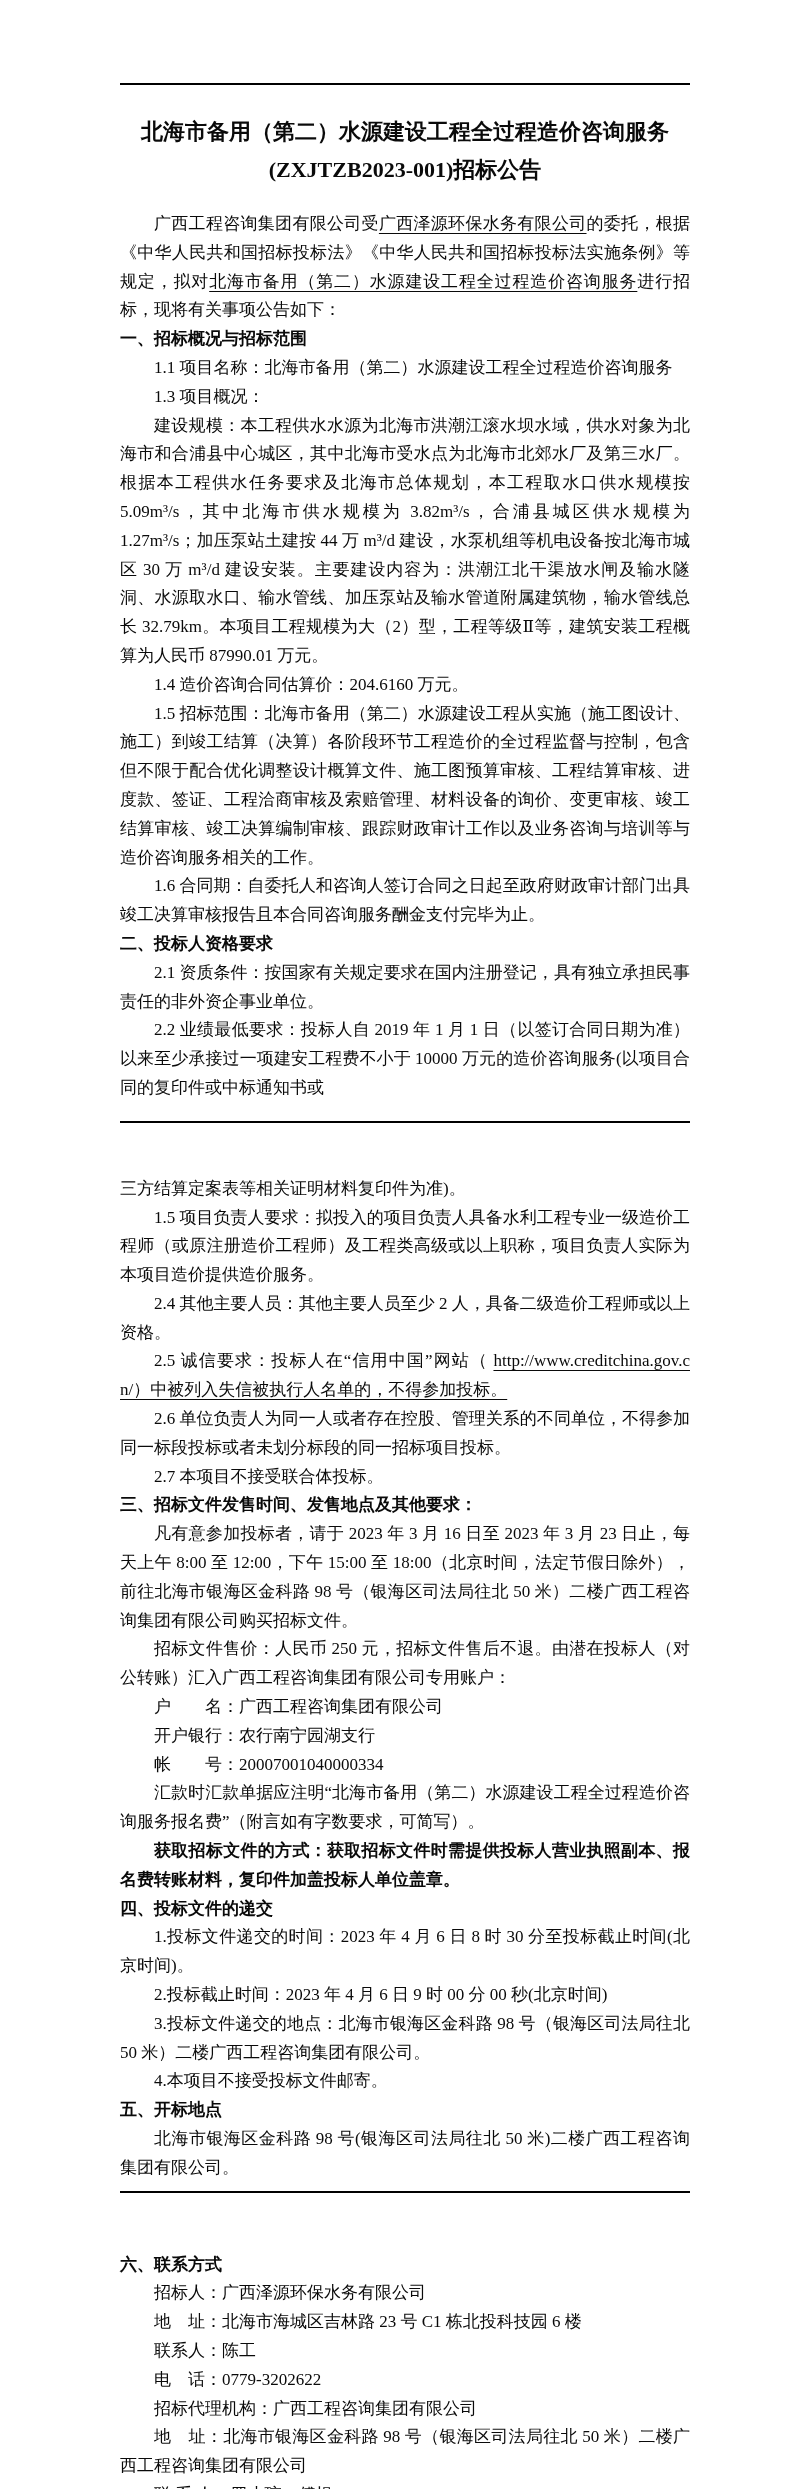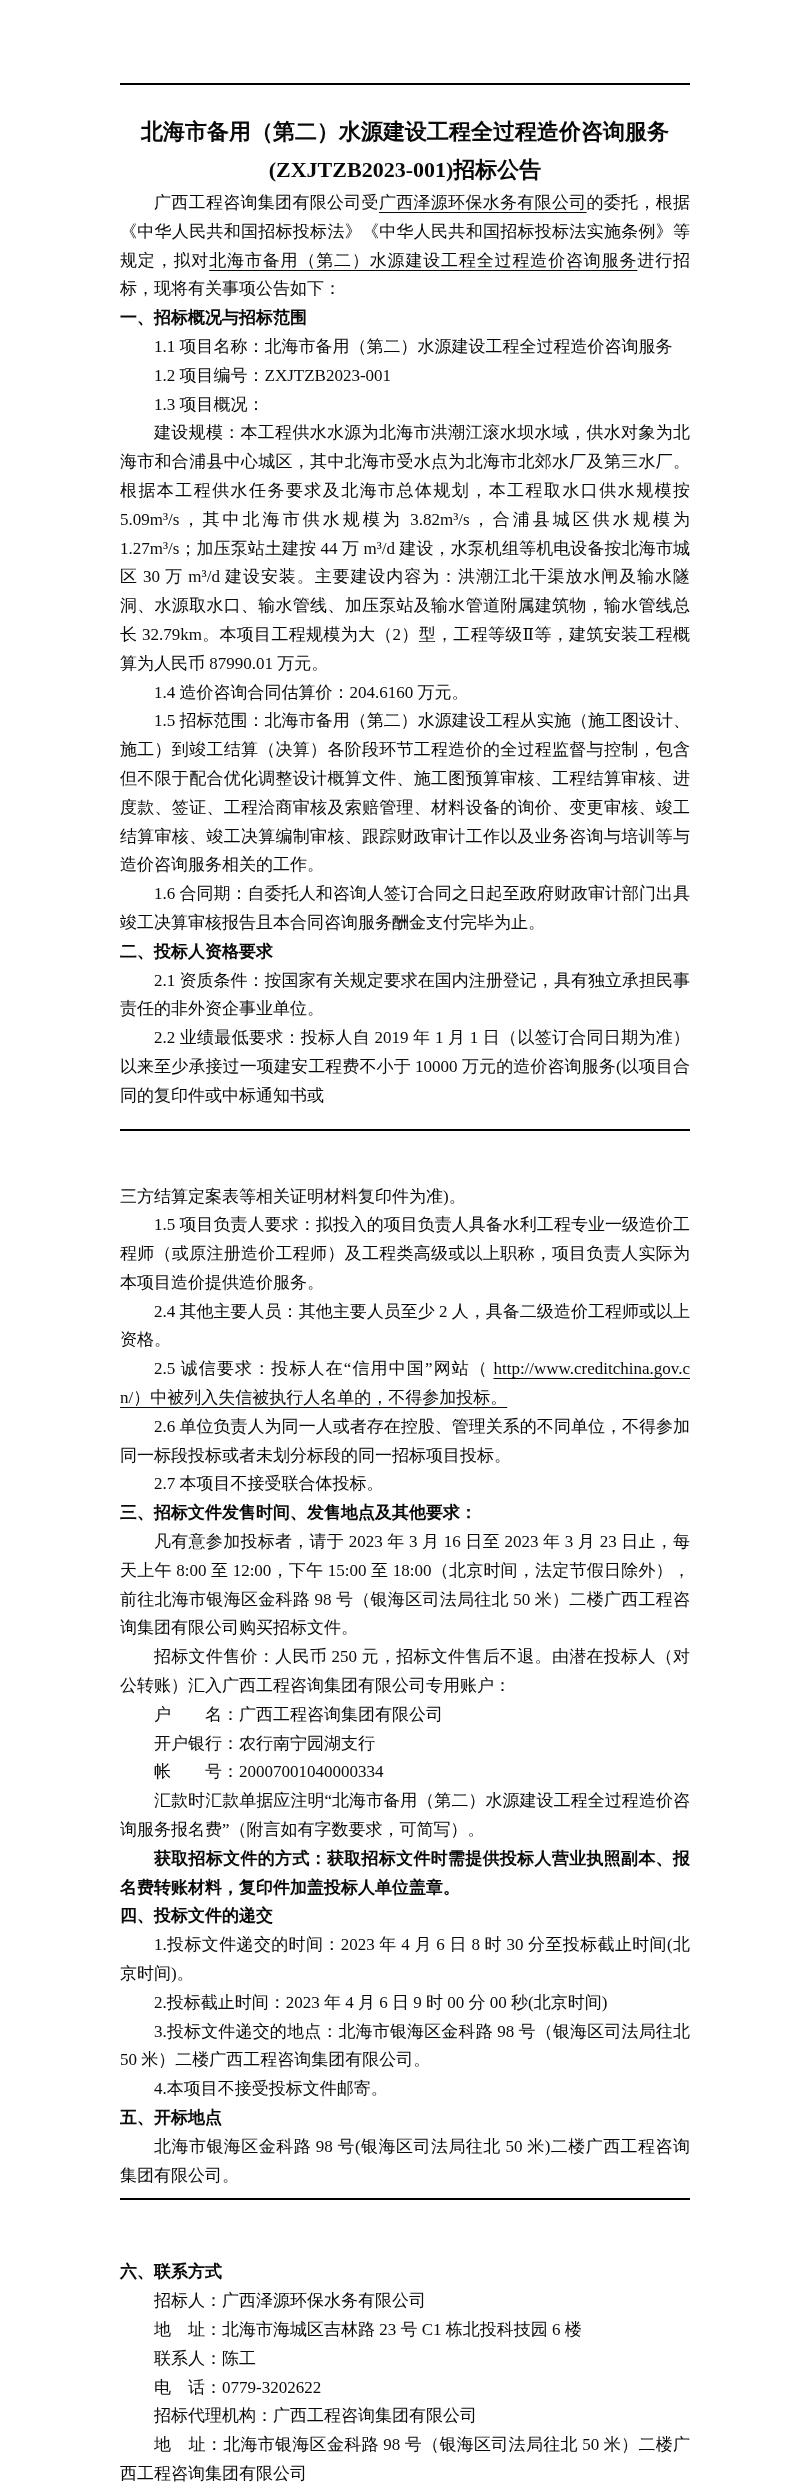--- a/index.html
+++ b/index.html
@@ -42,42 +42,41 @@
     text-align: justify;
   }
   .ind { text-indent: 2em; }
   .b   { font-weight: bold; }
   .heading { font-weight: bold; }
   .u {
     text-decoration: underline;
     text-underline-offset: 4px;
   }
   .url { word-break: break-all; }
-  .intro       { }
+  .intro       { margin-top: 21px; }
   .cont-page2  { margin-top: 52px; }  
   .sec6-head   { margin-top: 58px; }
 </style>
 </head>
 <body>
 
 <div class="page">
   <div class="content">
 
     <hr class="rule rule-top">
 
     <div class="doc-title">
       <div>北海市备用（第二）水源建设工程全过程造价咨询服务</div>
       <div>(ZXJTZB2023-001)招标公告</div>
     </div>
 
     <p class="ind intro"><span>广西工程咨询集团有限公司受</span><span class="u">广西泽源环保水务有限公司</span><span>的委托，根据《中华人民共和国招标投标法》《中华人民共和国招标投标法实施条例》等规定，拟对</span><span class="u">北海市备用（第二）水源建设工程全过程造价咨询服务</span><span>进行招标，现将有关事项公告如下：</span></p>
 
     <p class="heading">一、招标概况与招标范围</p>
     <p class="ind">1.1 项目名称：北海市备用（第二）水源建设工程全过程造价咨询服务</p>
-    <p class="ind">1.2 项目编号：ZXJTZB2023-001</p>
     <p class="ind">1.3 项目概况：</p>
     <p class="ind">建设规模：本工程供水水源为北海市洪潮江滚水坝水域，供水对象为北海市和合浦县中心城区，其中北海市受水点为北海市北郊水厂及第三水厂。根据本工程供水任务要求及北海市总体规划，本工程取水口供水规模按 5.09m³/s，其中北海市供水规模为 3.82m³/s，合浦县城区供水规模为 1.27m³/s；加压泵站土建按 44 万 m³/d 建设，水泵机组等机电设备按北海市城区 30 万 m³/d 建设安装。主要建设内容为：洪潮江北干渠放水闸及输水隧洞、水源取水口、输水管线、加压泵站及输水管道附属建筑物，输水管线总长 32.79km。本项目工程规模为大（2）型，工程等级Ⅱ等，建筑安装工程概算为人民币 87990.01 万元。</p>
     <p class="ind">1.4 造价咨询合同估算价：204.6160 万元。</p>
     <p class="ind">1.5 招标范围：北海市备用（第二）水源建设工程从实施（施工图设计、施工）到竣工结算（决算）各阶段环节工程造价的全过程监督与控制，包含但不限于配合优化调整设计概算文件、施工图预算审核、工程结算审核、进度款、签证、工程洽商审核及索赔管理、材料设备的询价、变更审核、竣工结算审核、竣工决算编制审核、跟踪财政审计工作以及业务咨询与培训等与造价咨询服务相关的工作。</p>
     <p class="ind">1.6 合同期：自委托人和咨询人签订合同之日起至政府财政审计部门出具竣工决算审核报告且本合同咨询服务酬金支付完毕为止。</p>
 
     <p class="heading">二、投标人资格要求</p>
     <p class="ind">2.1 资质条件：按国家有关规定要求在国内注册登记，具有独立承担民事责任的非外资企事业单位。</p>
     <p class="ind">2.2 业绩最低要求：投标人自 2019 年 1 月 1 日（以签订合同日期为准）以来至少承接过一项建安工程费不小于 10000 万元的造价咨询服务(以项目合同的复印件或中标通知书或</p>
 

